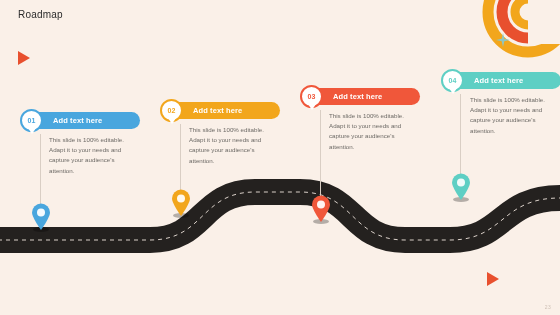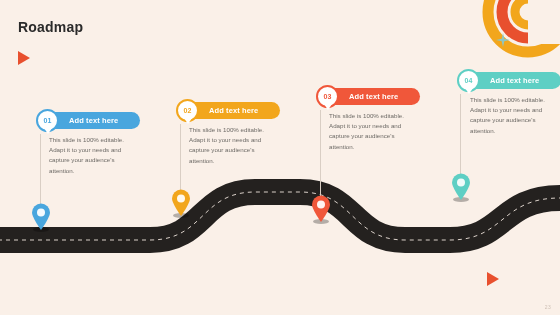--- a/index.html
+++ b/index.html
@@ -6,22 +6,22 @@
   body{
     width:560px;height:315px;overflow:hidden;
     background:#FAF0E8;
     font-family:"Liberation Sans", sans-serif;
     position:relative;
   }
   .slide{position:absolute;inset:0;overflow:hidden;}
 
   
   .title{
-    position:absolute;left:18px;top:19px;
-    font-size:14px;font-weight:bold;color:#2b2b2b;
+    position:absolute;left:18px;top:9px;
+    font-size:10px;font-weight:normal;color:#2b2b2b;
     letter-spacing:.2px;
   }
 
   
   .deco-arcs{position:absolute;right:-2px;top:-34px;width:96px;height:92px;}
   .tri{position:absolute;width:0;height:0;}
   .tri-left{
     left:18px;top:51px;
     border-top:7px solid transparent;
     border-bottom:7px solid transparent;
@@ -46,21 +46,21 @@
   .stem{position:absolute;width:1px;background:#d9cec4;}
 
   
   .pin{position:absolute;width:22px;height:30px;}
 
   
   .card{position:absolute;width:118px;}
   .pill{
     position:relative;height:17px;border-radius:9px;
     display:flex;align-items:center;
-    padding-left:31px;box-sizing:border-box;margin-left:16px;
+    padding-left:31px;box-sizing:border-box;
   }
   .pill-label{
     font-size:7.5px;font-weight:bold;color:#ffffff;
     letter-spacing:.1px;white-space:nowrap;
   }
   .badge{
     position:absolute;left:-2px;top:-3px;
     width:23px;height:23px;border-radius:50%;
     background:#ffffff;
     display:flex;align-items:center;justify-content:center;

